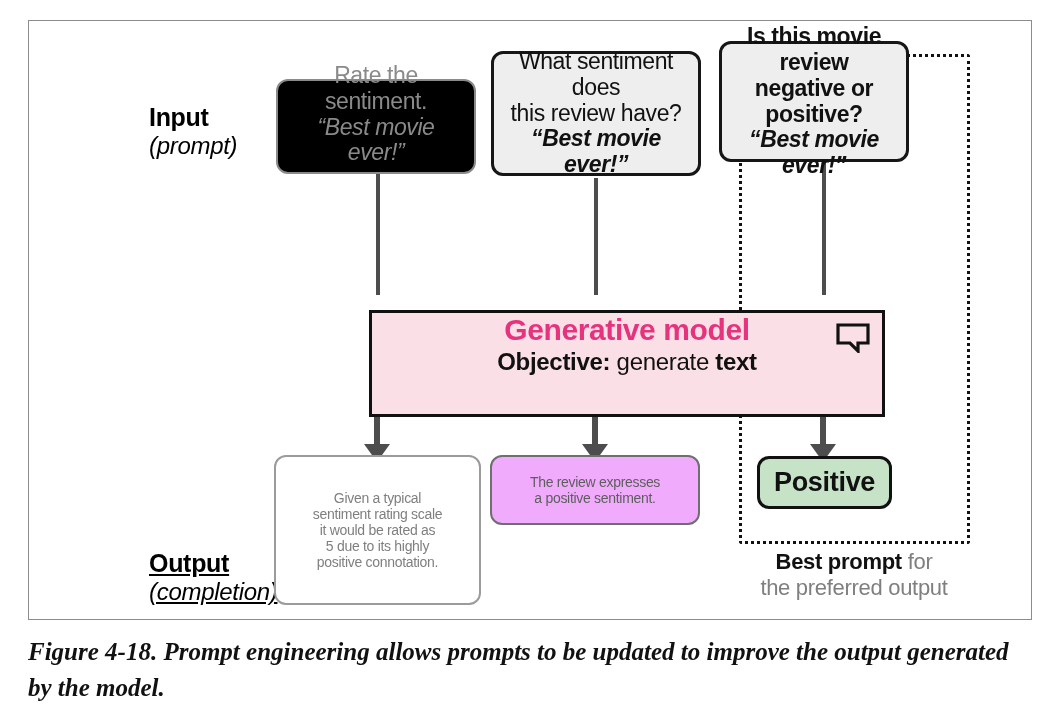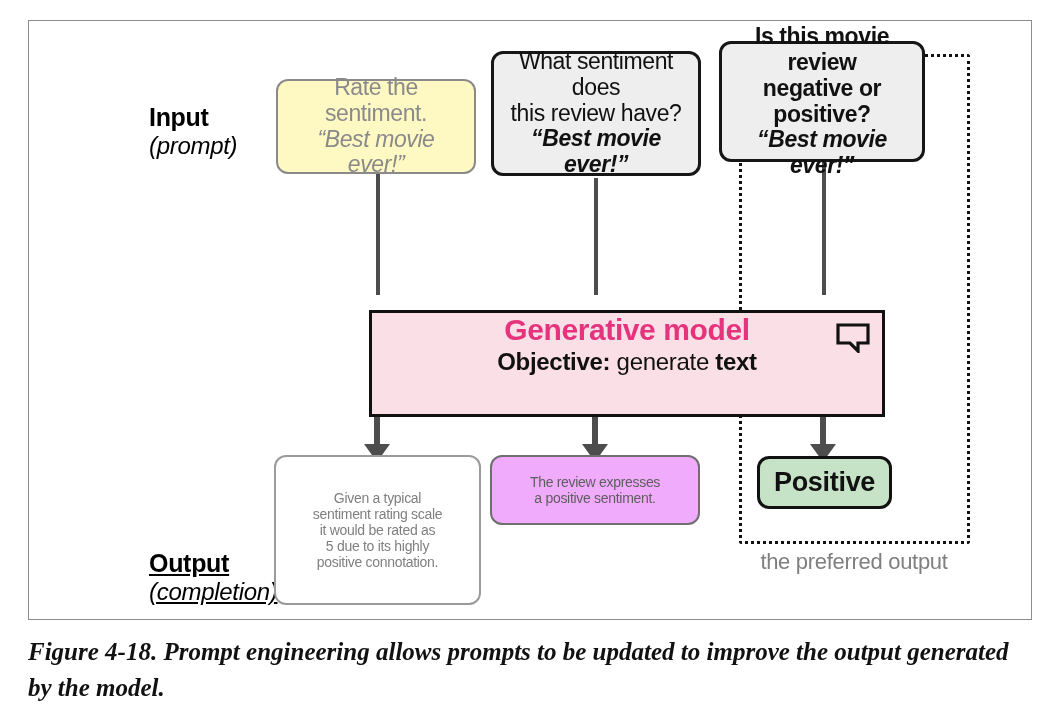--- a/index.html
+++ b/index.html
@@ -55,21 +55,22 @@
   .node .line { display: block; width: 100%; }
 
   
   .prompt-box {
     background: #eeeeee;
     padding: 6px 10px;
   }
   .prompt-box.faded {
     border: 2.5px solid #8a8a8a;
     color: #8a8a8a;
-    background: #fef9c3;
+    background: #000000;
+    justify-content: flex-end;
   }
   .prompt-box.strong {
     border: 3.5px solid #161616;
     color: #111111;
   }
   .q-line {
     font-size: 23px;
     line-height: 1.12;
     letter-spacing: -0.4px;
   }
@@ -256,21 +257,21 @@
     <span class="q-line line">Rate the sentiment.</span>
     <span class="quote-line light line">“Best movie ever!”</span>
   </div>
 
   <div class="node prompt-box strong" style="left:462px; top:30px; width:210px; height:125px;">
     <span class="q-line line">What sentiment does</span>
     <span class="q-line line">this review have?</span>
     <span class="quote-line line">“Best movie ever!”</span>
   </div>
 
-  <div class="node prompt-box strong" style="left:690px; top:20px; width:206px; height:121px; z-index:5;">
+  <div class="node prompt-box strong" style="left:690px; top:20px; width:190px; height:121px; z-index:5;">
     <span class="q-line bold line">Is this movie review</span>
     <span class="q-line bold line">negative or positive?</span>
     <span class="quote-line line">“Best movie ever!”</span>
   </div>
 
   <div id="model-box">
     <div id="model-title">Generative model</div>
     <div id="model-objective">
       <span class="b">Objective:</span><span> generate </span><span class="b">text</span>
     </div>
@@ -292,18 +293,19 @@
   <div class="node out-box out-green" style="left:461px; top:434px; width:210px; height:70px;">
     <span class="out-line line">The review expresses</span>
     <span class="out-line line">a positive sentiment.</span>
   </div>
 
   <div class="node out-box out-answer" style="left:728px; top:435px; width:135px; height:53px; z-index:5;">
     <span class="answer-line line">Positive</span>
   </div>
 
   <div id="best-prompt-caption">
+    <div><span class="b">Best prompt</span><span> for</span></div>
     <div>the preferred output</div>
   </div>
 
 </div>
 
 <div id="figure-caption">Figure 4-18. Prompt engineering allows prompts to be updated to improve the output generated by the model.</div>
 
 </body></html>

